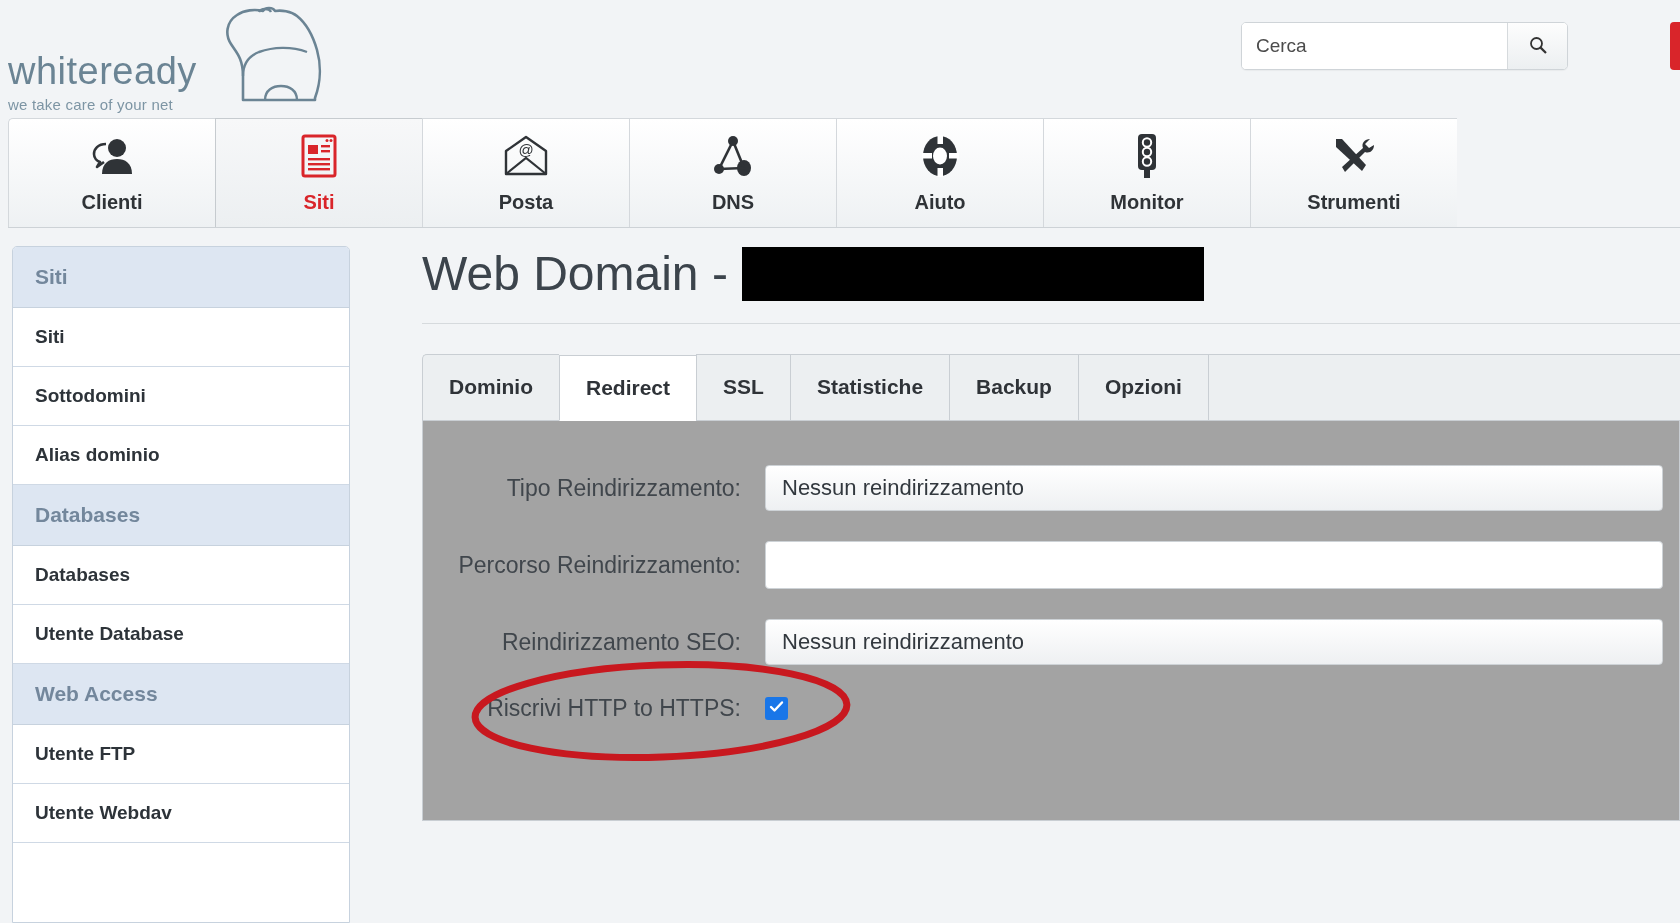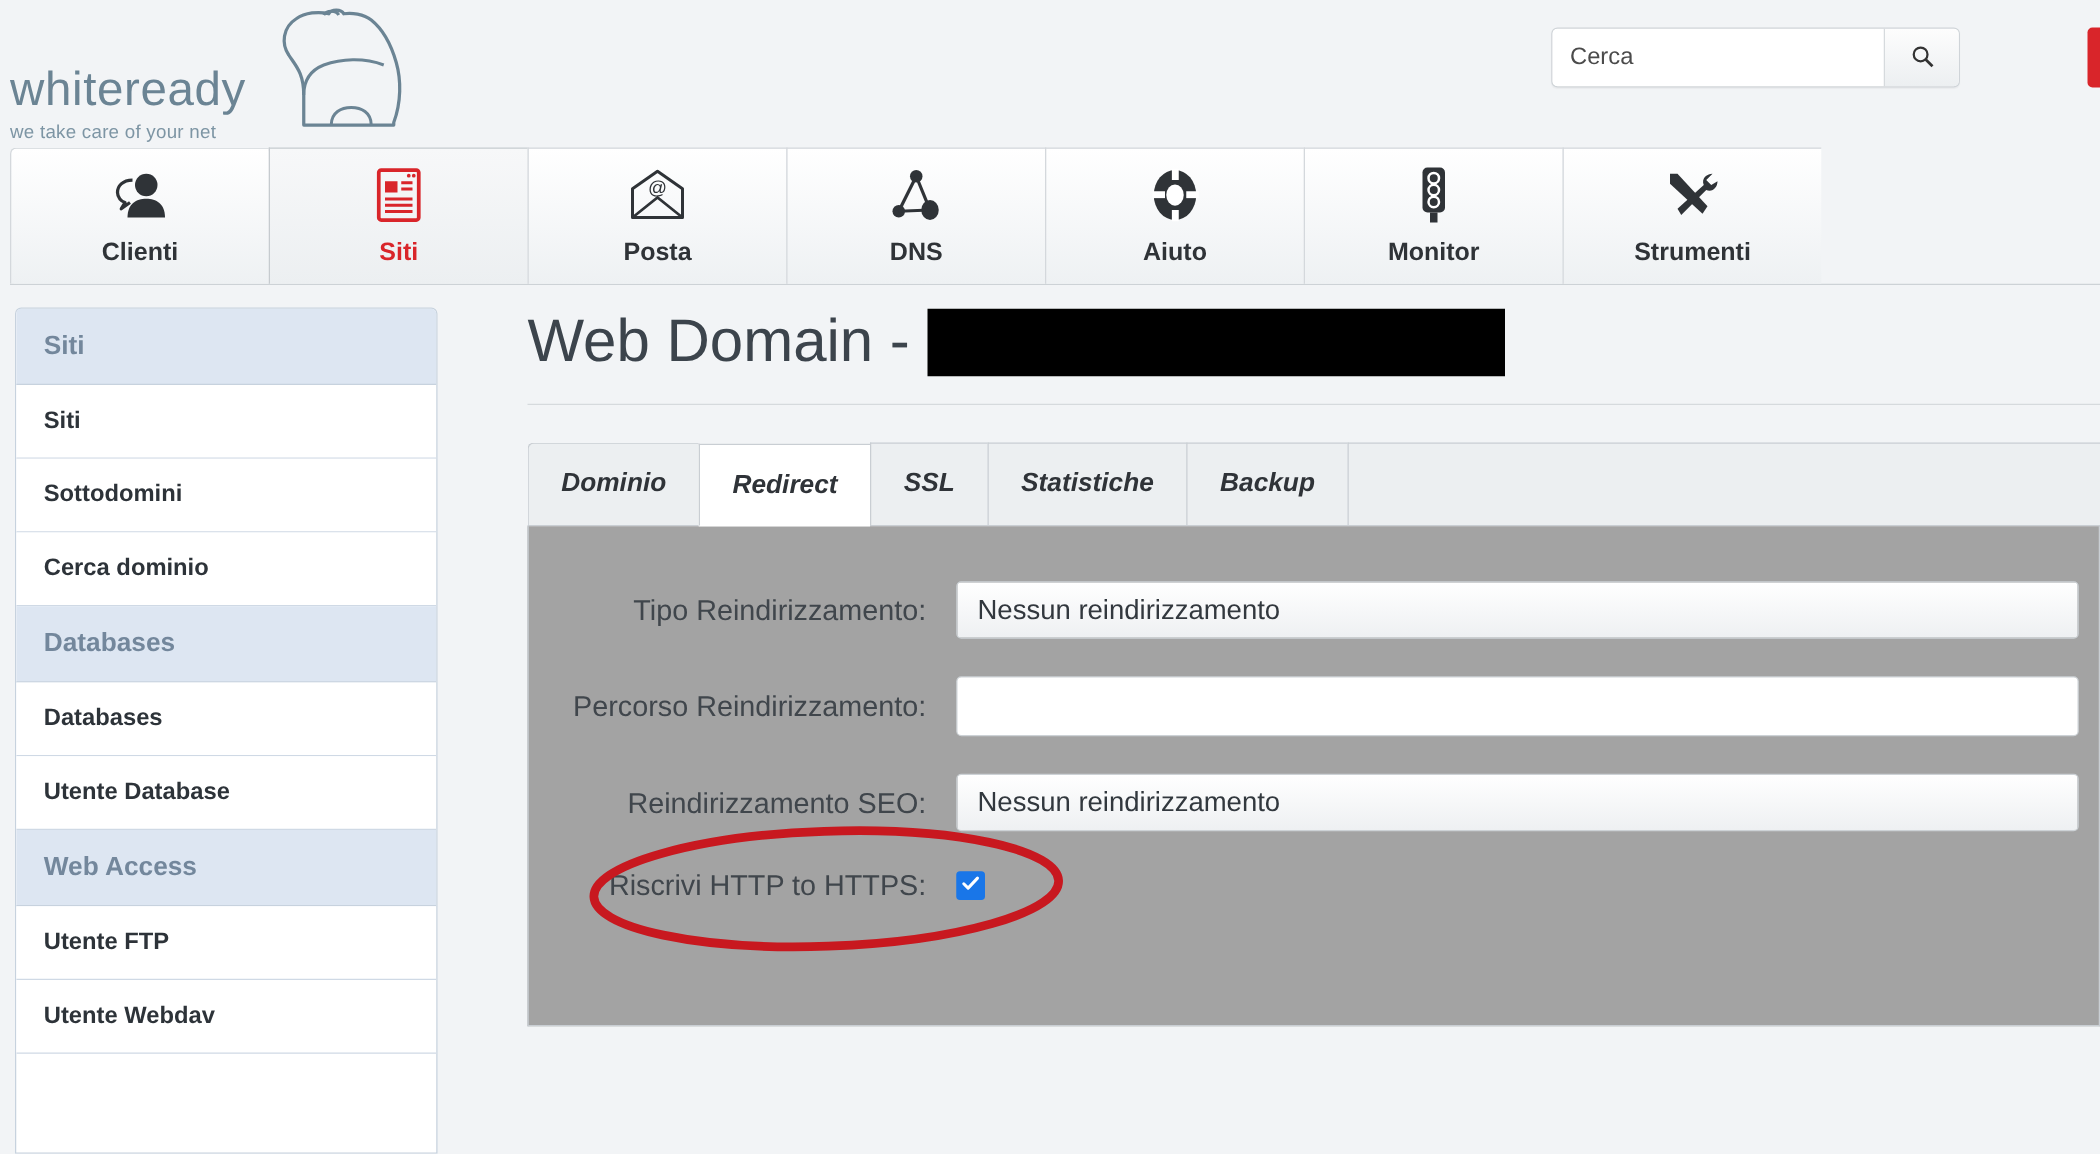--- a/index.html
+++ b/index.html
@@ -174,21 +174,20 @@
   }
   .title-rule {
     border-bottom: 1px solid #d6dadd;
     margin-right: 0;
   }
 
   .tabs {
     display: flex;
     margin-top: 30px;
     border-bottom: 1px solid #c9ced3;
-    font-style: italic;
   }
   .tab {
     background: #eceff1;
     border: 1px solid #c9ced3;
     border-bottom: none;
     border-right: none;
     padding: 20px 26px;
     font-size: 21px;
     font-weight: bold;
     color: #2f3338;
@@ -399,21 +398,21 @@
     <span class="nav-label">Strumenti</span>
   </div>
 </div>
 
 <div class="body-wrap">
 
   <nav class="sidebar">
     <div class="side-head">Siti</div>
     <div class="side-item">Siti</div>
     <div class="side-item">Sottodomini</div>
-    <div class="side-item">Cerca dominio</div>
+    <div class="side-item">Alias dominio</div>
 
     <div class="side-head">Databases</div>
     <div class="side-item">Databases</div>
     <div class="side-item">Utente Database</div>
 
     <div class="side-head">Web Access</div>
     <div class="side-item">Utente FTP</div>
     <div class="side-item">Utente Webdav</div>
   </nav>
 
@@ -424,20 +423,21 @@
       <span class="redaction"></span>
     </h1>
     <div class="title-rule"></div>
 
     <div class="tabs">
       <div class="tab">Dominio</div>
       <div class="tab active">Redirect</div>
       <div class="tab">SSL</div>
       <div class="tab">Statistiche</div>
       <div class="tab">Backup</div>
+      <div class="tab">Opzioni</div>
       <div class="tab-filler"></div>
     </div>
 
     <div class="panel">
 
       <div class="form-row">
         <div class="form-label">Tipo Reindirizzamento:</div>
         <div class="form-control">
           <div class="select-box">
             <span>Nessun reindirizzamento</span>

